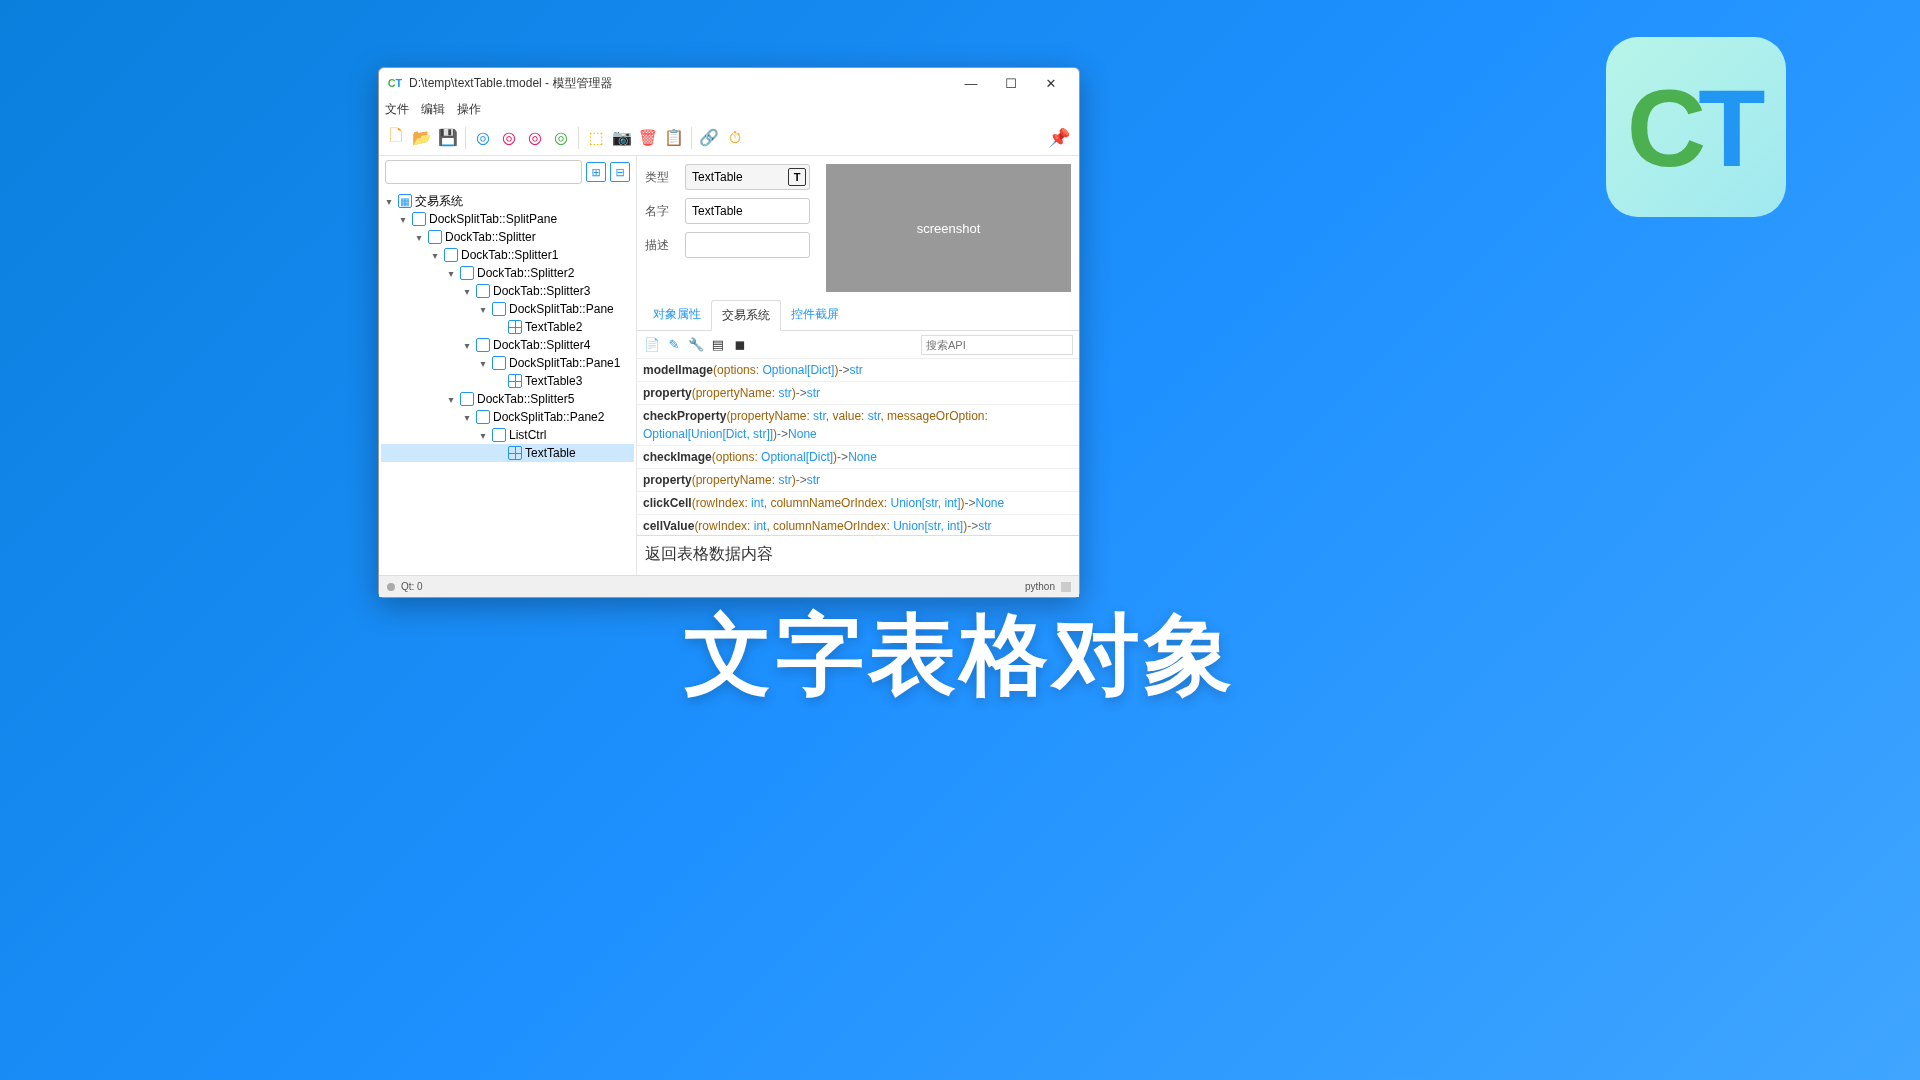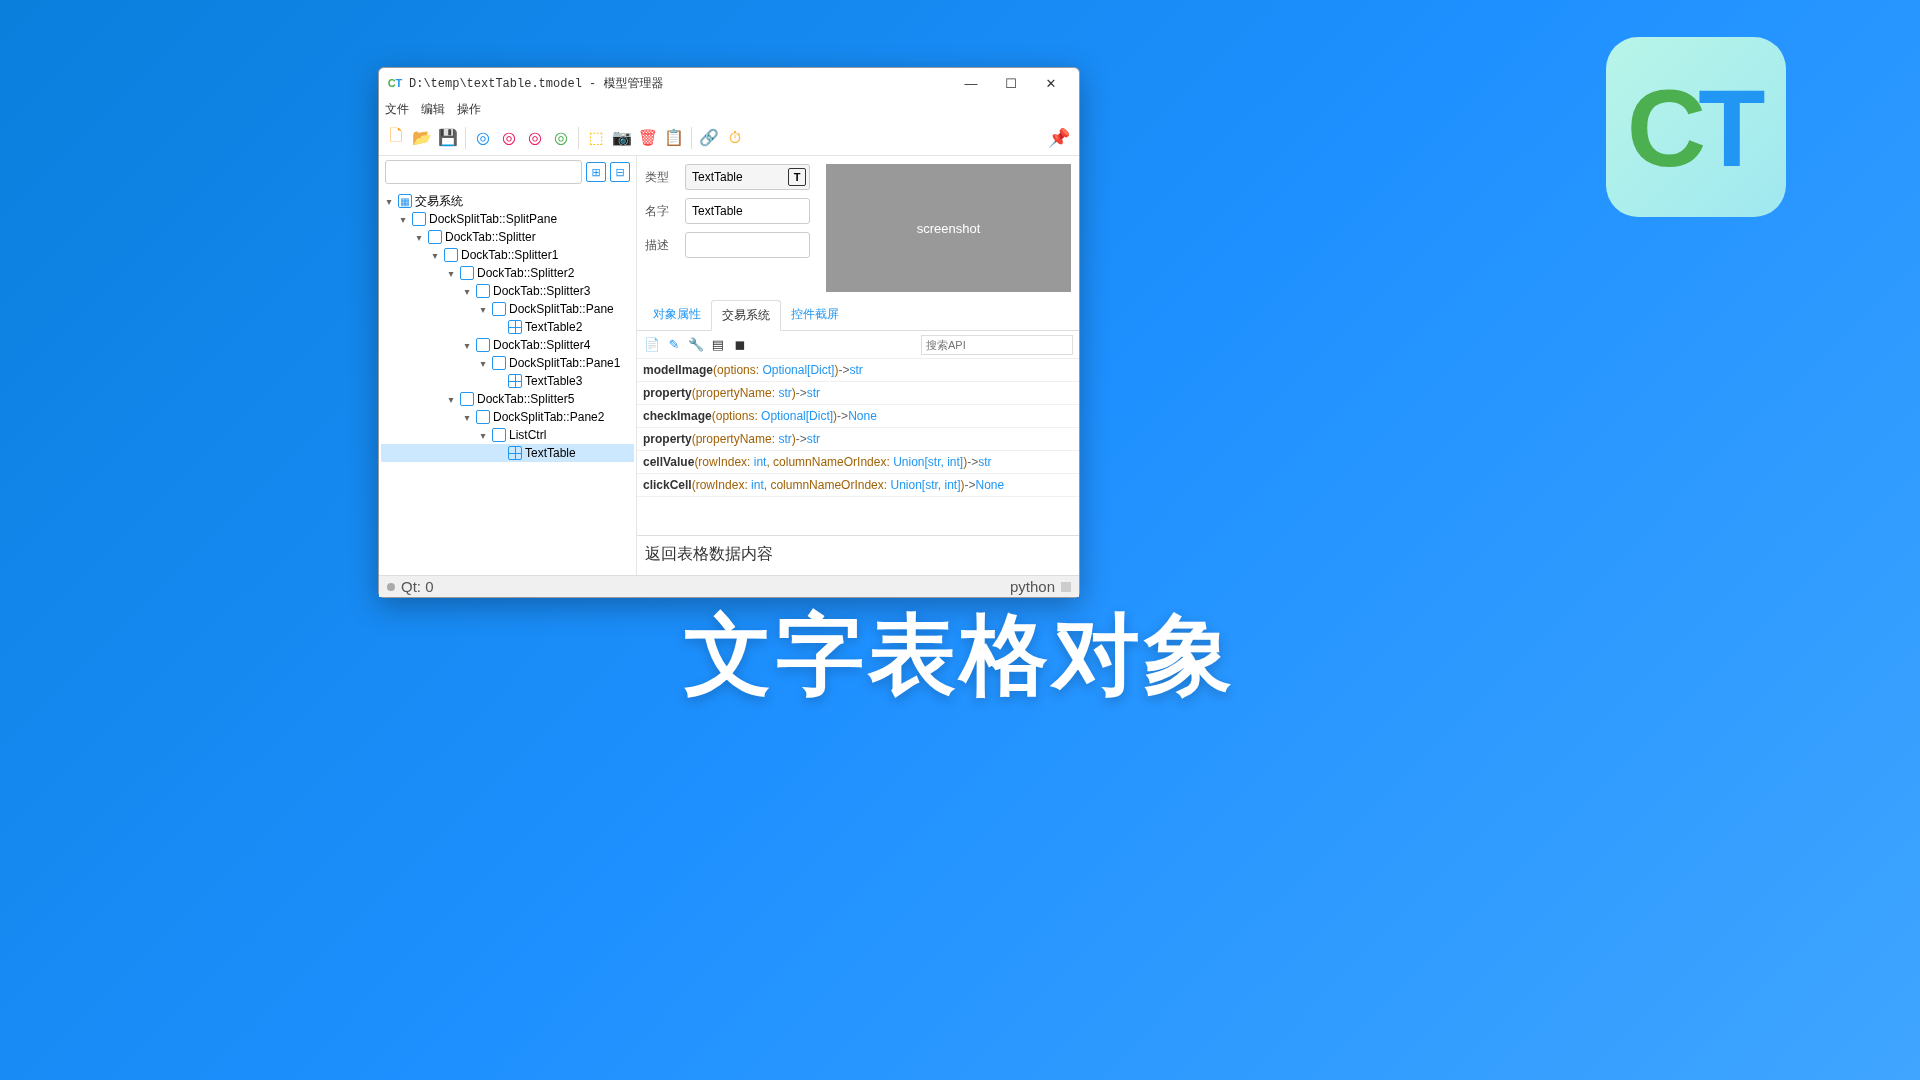--- a/index.html
+++ b/index.html
@@ -3,21 +3,21 @@
 <meta charset="utf-8">
 <style>
 * { margin: 0; padding: 0; box-sizing: border-box; font-family: "Microsoft YaHei", "Segoe UI", sans-serif; }
 body { width: 1920px; height: 1080px; background: linear-gradient(135deg, #0a7fdc 0%, #1e90ff 50%, #3fa5ff 100%); overflow: hidden; position: relative; }
 
 .app-window { position: absolute; left: 378px; top: 67px; width: 702px; height: 531px; background: #ffffff; border: 1px solid #999; border-radius: 6px; box-shadow: 0 8px 30px rgba(0,0,0,0.3); display: flex; flex-direction: column; }
 
 .titlebar { height: 30px; display: flex; align-items: center; padding: 0 8px; font-size: 12px; color: #333; }
 .titlebar .app-icon { width: 16px; height: 16px; margin-right: 6px; display: flex; align-items: center; justify-content: center; font-weight: bold; font-size: 11px; }
 .titlebar .app-icon .c { color: #4caf50; } .titlebar .app-icon .t { color: #2196f3; }
-.titlebar .title { flex: 1; font-family: Liberation Mono, monospace; }
+.titlebar .title { flex: 1; }
 .win-controls { display: flex; gap: 0; }
 .win-btn { width: 40px; height: 28px; display: flex; align-items: center; justify-content: center; cursor: pointer; font-size: 13px; }
 
 .menubar { height: 22px; display: flex; align-items: center; padding: 0 6px; gap: 12px; font-size: 12px; color: #333; }
 .menubar span { cursor: pointer; }
 
 .toolbar { height: 36px; display: flex; align-items: center; padding: 0 6px; gap: 4px; border-bottom: 1px solid #e5e5e5; position: relative; }
 .tb-btn { width: 22px; height: 22px; display: flex; align-items: center; justify-content: center; cursor: pointer; font-size: 16px; }
 .tb-sep { width: 1px; height: 22px; background: #ddd; margin: 0 2px; }
 .pin-btn { position: absolute; right: 8px; color: #2196f3; cursor: pointer; font-size: 18px; }
@@ -62,21 +62,21 @@
 .api-list { flex: 1; overflow: auto; font-size: 12px; }
 .api-row { padding: 2px 6px; border-bottom: 1px solid #f0f0f0; line-height: 1.5; cursor: pointer; }
 .fn { color: #333; font-weight: bold; }
 .param { color: #a16207; }
 .type { color: #2196f3; }
 .ret { color: #2196f3; }
 .arrow-r { color: #666; }
 
 .api-desc { height: 40px; padding: 8px; font-size: 16px; color: #333; border-top: 1px solid #ddd; }
 
-.statusbar { height: 22px; background: #f0f0f0; border-top: 1px solid #ddd; display: flex; align-items: center; padding: 0 8px; font-size: 15px; color: #555; }
+.statusbar { height: 22px; background: #f0f0f0; border-top: 1px solid #ddd; display: flex; align-items: center; padding: 0 8px; font-size: 10px; color: #555; }
 .statusbar .dot { width: 8px; height: 8px; border-radius: 50%; background: #aaa; margin-right: 6px; }
 .statusbar .right { margin-left: auto; display: flex; align-items: center; gap: 6px; }
 .statusbar .sq { width: 10px; height: 10px; background: #ccc; }
 
 .logo-badge { position: absolute; right: 134px; top: 37px; width: 180px; height: 180px; background: linear-gradient(135deg, #b8f5e8, #a0e8f0); border-radius: 32px; display: flex; align-items: center; justify-content: center; }
 .logo-badge .c { font-size: 110px; font-weight: 900; color: #4caf50; font-family: Arial; letter-spacing: -8px; }
 .logo-badge .t { font-size: 110px; font-weight: 900; color: #2196f3; font-family: Arial; }
 
 .big-caption { position: absolute; left: 0; right: 0; top: 596px; text-align: center; font-size: 88px; font-weight: 900; color: #fff; text-shadow: 0 4px 12px rgba(0,0,0,0.2); letter-spacing: 4px; }
 </style>
@@ -243,24 +243,25 @@
         <div class="api-btn" style="color:#2196f3">✎</div>
         <div class="api-btn" style="color:#f90">🔧</div>
         <div class="api-btn" style="color:#333">▤</div>
         <div class="api-btn" style="color:#333">◼</div>
         <input class="api-search" placeholder="搜索API" style="">
       </div>
 
       <div class="api-list">
         <div class="api-row"><span class="fn">modelImage</span><span class="param">(options: </span><span class="type">Optional[Dict]</span><span class="param">)</span><span class="arrow-r">-&gt;</span><span class="ret">str</span></div>
         <div class="api-row"><span class="fn">property</span><span class="param">(propertyName: </span><span class="type">str</span><span class="param">)</span><span class="arrow-r">-&gt;</span><span class="ret">str</span></div>
+        <div class="api-row"><span class="fn">checkProperty</span><span class="param">(propertyName: </span><span class="type">str</span><span class="param">, value: </span><span class="type">str</span><span class="param">, messageOrOption: </span><span class="type">Optional[Union[Dict, str]]</span><span class="param">)</span><span class="arrow-r">-&gt;</span><span class="ret">None</span></div>
         <div class="api-row"><span class="fn">checkImage</span><span class="param">(options: </span><span class="type">Optional[Dict]</span><span class="param">)</span><span class="arrow-r">-&gt;</span><span class="ret">None</span></div>
         <div class="api-row"><span class="fn">property</span><span class="param">(propertyName: </span><span class="type">str</span><span class="param">)</span><span class="arrow-r">-&gt;</span><span class="ret">str</span></div>
+        <div class="api-row"><span class="fn">clickCell</span><span class="param">(rowIndex: </span><span class="type">int</span><span class="param">, columnNameOrIndex: </span><span class="type">Union[str, int]</span><span class="param">)</span><span class="arrow-r">-&gt;</span><span class="ret">None</span></div>
         <div class="api-row"><span class="fn">cellValue</span><span class="param">(rowIndex: </span><span class="type">int</span><span class="param">, columnNameOrIndex: </span><span class="type">Union[str, int]</span><span class="param">)</span><span class="arrow-r">-&gt;</span><span class="ret">str</span></div>
-        <div class="api-row"><span class="fn">clickCell</span><span class="param">(rowIndex: </span><span class="type">int</span><span class="param">, columnNameOrIndex: </span><span class="type">Union[str, int]</span><span class="param">)</span><span class="arrow-r">-&gt;</span><span class="ret">None</span></div>
 
       </div>
 
       <div class="api-desc">返回表格数据内容</div>
     </div>
   </div>
 
   <div class="statusbar">
     <div class="dot"></div>
     <span>Qt: 0</span>

